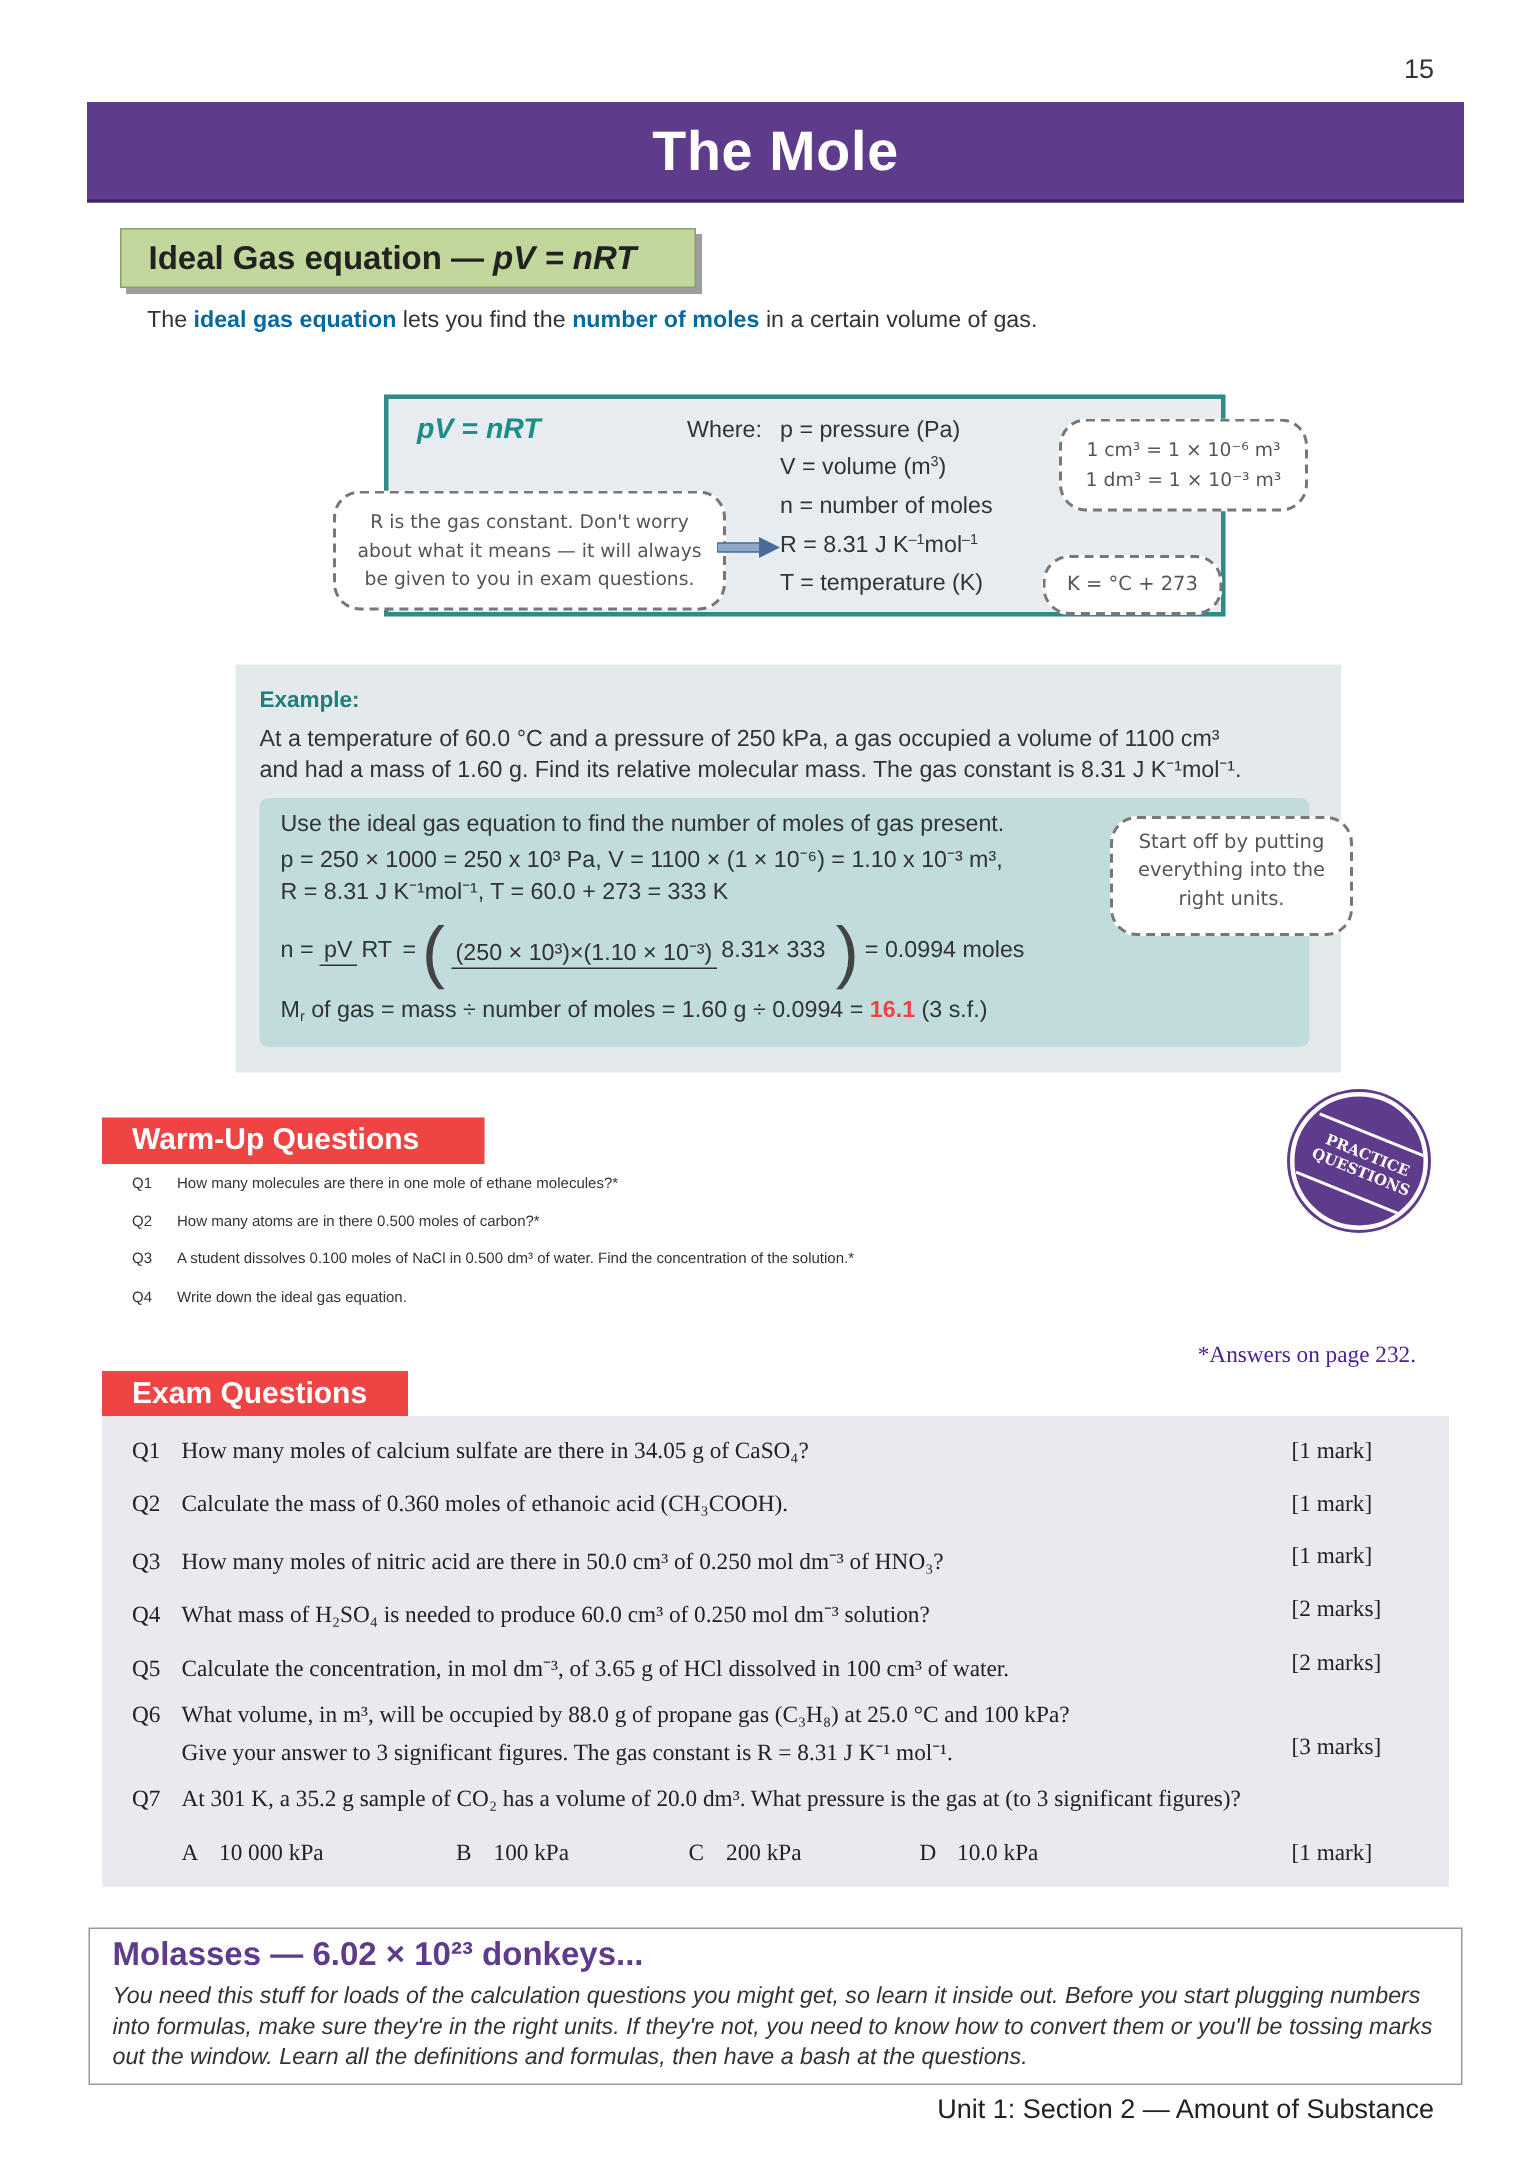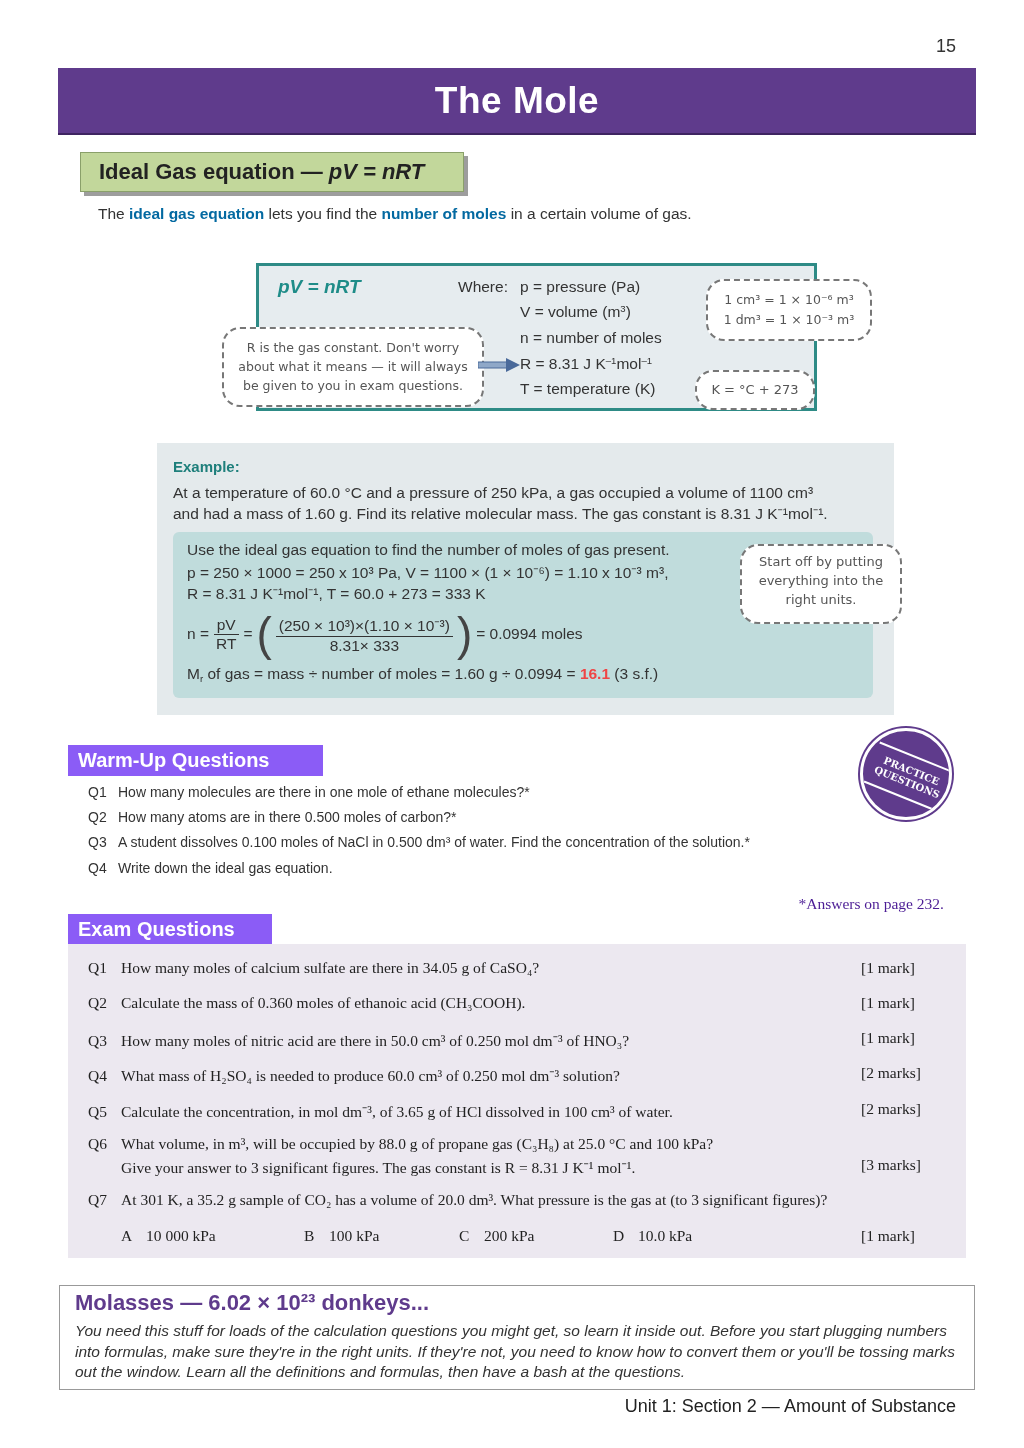--- a/index.html
+++ b/index.html
@@ -30,35 +30,35 @@
   .note-units { left: 706px; top: 279px; width: 166px; height: 62px; font-size: 12.5px; line-height: 20px; padding-top: 9px; }
   .note-k { left: 695px; top: 370px; width: 120px; height: 40px; font-size: 13px; line-height: 36px; }
   .arrow { left: 478px; top: 358px; width: 42px; height: 14px; }
 
   .example-box { left: 157px; top: 443px; width: 737px; height: 272px; background: #e4eaec; }
   .example-label { left: 173px; top: 458px; font-size: 15px; font-weight: bold; color: #1e7f7b; }
   .example-text { left: 173px; top: 482px; font-size: 15.5px; line-height: 21px; color: #333; width: 715px; }
   .calc-box { left: 173px; top: 532px; width: 700px; height: 166px; background: #c0dcdc; border-radius: 6px; }
   .calc-line { left: 187px; font-size: 15.5px; color: #333; }
   .note-start { left: 740px; top: 544px; width: 162px; height: 80px; font-size: 13px; line-height: 19px; padding-top: 6px; }
-  .frac { display: inline-flex; flex-direction: column; align-items: center; vertical-align: middle; }
+  .frac { display: inline-flex; flex-direction: row; align-items: center; vertical-align: middle; }
   .frac .num { border-bottom: 1px solid #333; padding: 0 3px; }
   .frac .den { padding: 0 3px; }
   .paren { font-size: 46px; font-weight: lighter; vertical-align: middle; color: #444; line-height: 1; }
   .calc-n { left: 187px; top: 611px; font-size: 15.5px; color: #333; display: flex; align-items: center; gap: 4px; }
   .teal-bold { color: #ef4444; font-weight: bold; }
 
-  .tab-purple { background: #8b5cf6; color: #fff; font-size: 20px; font-weight: bold; display: flex; align-items: center; padding-left: 10px; }
+  .tab-purple { background: #ef4444; color: #fff; font-size: 20px; font-weight: bold; display: flex; align-items: center; padding-left: 20px; }
   .tab-warm { left: 68px; top: 745px; width: 255px; height: 31px; }
   .tab-exam { left: 68px; top: 914px; width: 204px; height: 30px; }
 
   .badge { left: 860px; top: 728px; width: 92px; height: 92px; border-radius: 50%; background: #5f3b8c; border: 3px solid #fff; box-shadow: 0 0 0 2px #5f3b8c; overflow: hidden; }
   .badge-inner { position: absolute; left: 6px; top: 24px; width: 80px; height: 44px; border-top: 2px solid #fff; border-bottom: 2px solid #fff; transform: rotate(22deg); display: flex; flex-direction: column; align-items: center; justify-content: center; color: #fff; font-family: "DejaVu Serif", serif; font-weight: bold; font-size: 10px; line-height: 12px; }
 
-  .warm-q { left: 88px; font-size: 14px; color: #333; }
+  .warm-q { left: 88px; font-size: 10px; color: #333; }
   .warm-q .qn { display: inline-block; width: 30px; }
   .answers { right: 80px; top: 895px; font-size: 15.5px; color: #4c1d95; font-family: "Liberation Serif", serif; }
 
   .exam-box { left: 68px; top: 944px; width: 898px; height: 314px; background: #ece8f0; }
   .exam-q { left: 88px; font-family: "Liberation Serif", serif; font-size: 15.5px; color: #222; width: 842px; }
   .exam-q .qn { display: inline-block; width: 33px; }
   .mark { position: absolute; left: 861px; font-family: "Liberation Serif", serif; font-size: 15.5px; color: #222; }
   .opt { position: absolute; top: 1227px; font-family: "Liberation Serif", serif; font-size: 15.5px; color: #222; }
   .opt .ol { display: inline-block; width: 25px; }
 

